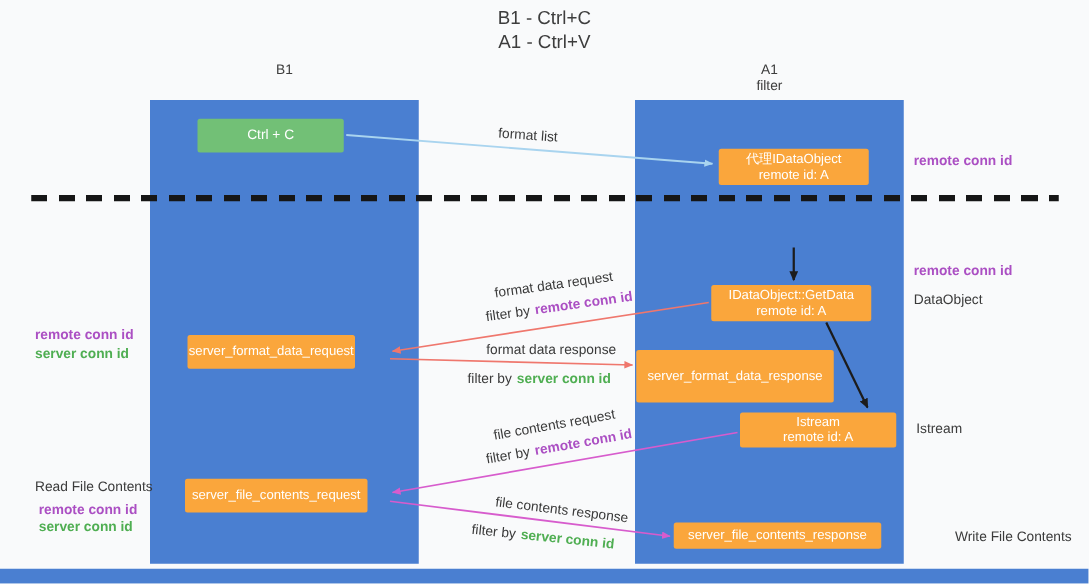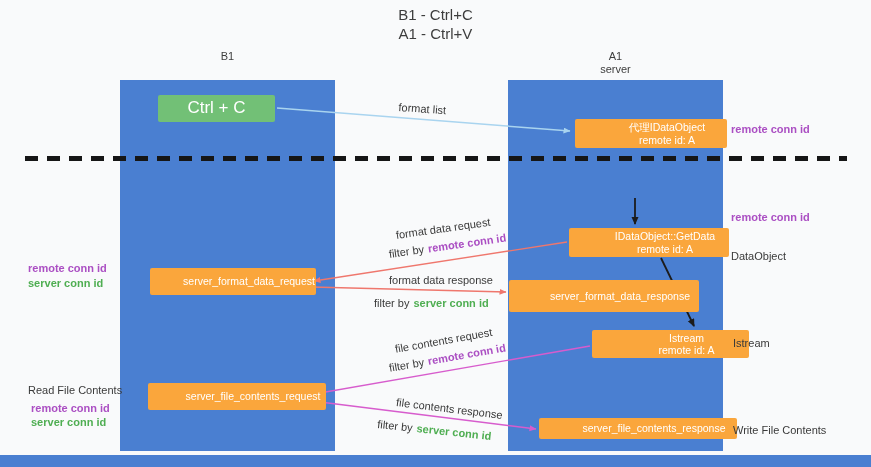--- a/index.html
+++ b/index.html
@@ -3,22 +3,22 @@
 <meta charset="utf-8">
 <style>
   html,body{margin:0;padding:0;background:#f9fafb;font-family:"Liberation Sans",sans-serif;}
   .canvas{position:relative;width:871px;height:467px;background:#f9fafb;overflow:hidden;}
   .lane{position:absolute;top:80px;width:215px;height:371px;background:var(--lane-blue);z-index:1;}
   .lane-left{left:120px;}
   .lane-right{left:508px;}
   .title{position:absolute;top:5px;left:0;width:100%;text-align:center;font-size:15px;color:#3d3d3d;line-height:19px;z-index:6;}
   .lane-header{position:absolute;top:50px;width:215px;text-align:center;font-size:11px;color:#3d3d3d;line-height:13px;z-index:6;}
   .box{position:absolute;z-index:4;display:flex;flex-direction:column;align-items:center;justify-content:center;color:#fff;text-align:center;font-size:10.5px;line-height:12.5px;border-radius:2px;}
-  .green{background:var(--box-green);font-size:17px;}
-  .orange{background:var(--box-orange);padding-left:32px;}
+  .green{background:var(--box-green);font-size:11px;}
+  .orange{background:var(--box-orange);}
   .lbl{position:absolute;z-index:5;font-size:11px;color:#3a3a3a;white-space:nowrap;}
   .purple{color:var(--label-purple);font-weight:bold;}
   .greenlbl{color:var(--label-green);font-weight:bold;}
   .gap span + span{margin-left:4px;}
   .rot{transform-origin:left top;}
   .dashed{position:absolute;left:25px;top:156px;width:822px;height:5px;z-index:3;
           background:repeating-linear-gradient(90deg,#161616 0 13px,transparent 13px 22px);}
   .arrows{position:absolute;left:0;top:0;z-index:2;}
   .bottom-strip{position:absolute;left:0;top:455px;width:871px;height:12px;background:var(--lane-blue);z-index:1;}
   .st-blue{stroke:var(--arrow-lightblue);stroke-width:1.5;fill:none;}
@@ -38,21 +38,21 @@
   <div class="title">
     <div>B1 - Ctrl+C</div>
     <div>A1 - Ctrl+V</div>
   </div>
 
   <div class="lane-header" style="left:120px;">
     <div>B1</div>
   </div>
   <div class="lane-header" style="left:508px;">
     <div>A1</div>
-    <div>server</div>
+    <div>filter</div>
   </div>
 
   <div class="lane lane-left"></div>
   <div class="lane lane-right"></div>
 
   <svg class="arrows" width="871" height="467">
     <defs>
       <marker id="m-blue" markerWidth="8" markerHeight="7" refX="6.5" refY="3" orient="auto" markerUnits="userSpaceOnUse">
         <path class="mk-blue" d="M0,0 L7,3 L0,6 Z"></path>
       </marker>
@@ -85,21 +85,21 @@
   </div>
 
 
   <div class="box orange" style="left:569px;top:228px;width:128px;height:29px;">
     <div>IDataObject::GetData</div>
     <div>remote id: A</div>
   </div>
 
   <div class="box orange" style="left:150px;top:268px;width:134px;height:27px;">server_format_data_request</div>
 
-  <div class="box orange" style="left:509px;top:280px;width:158px;height:32px;">server_format_data_response</div>
+  <div class="box orange" style="left:509px;top:280px;width:158px;height:42px;">server_format_data_response</div>
 
   <div class="box orange" style="left:592px;top:330px;width:125px;height:28px;">
     <div>Istream</div>
     <div>remote id: A</div>
   </div>
 
   <div class="box orange" style="left:148px;top:383px;width:146px;height:27px;">server_file_contents_request</div>
 
   <div class="box orange" style="left:539px;top:418px;width:166px;height:21px;">server_file_contents_response</div>
 
@@ -120,23 +120,23 @@
     <span>filter by</span><span class="purple">remote conn id</span>
   </div>
 
   <div class="lbl rot" style="left:397px;top:396px;transform:rotate(7deg);">file contents response</div>
   <div class="lbl rot gap" style="left:378px;top:418px;transform:rotate(6deg);">
     <span>filter by</span><span class="greenlbl">server conn id</span>
   </div>
 
   <div class="lbl purple" style="left:731px;top:123px;">remote conn id</div>
   <div class="lbl purple" style="left:731px;top:211px;">remote conn id</div>
-  <div class="lbl" style="left:731px;top:234px;margin-top:16px;">DataObject</div>
+  <div class="lbl" style="left:731px;top:234px;">DataObject</div>
   <div class="lbl" style="left:733px;top:337px;">Istream</div>
-  <div class="lbl" style="left:733px;top:424px;">Write File Contents</div>
+  <div class="lbl" style="left:764px;top:424px;">Write File Contents</div>
 
   <div class="lbl purple" style="left:28px;top:262px;">remote conn id</div>
   <div class="lbl greenlbl" style="left:28px;top:277px;">server conn id</div>
   <div class="lbl" style="left:28px;top:384px;">Read File Contents</div>
   <div class="lbl purple" style="left:31px;top:402px;">remote conn id</div>
   <div class="lbl greenlbl" style="left:31px;top:416px;">server conn id</div>
 
   <div class="bottom-strip"></div>
 
 </div>

